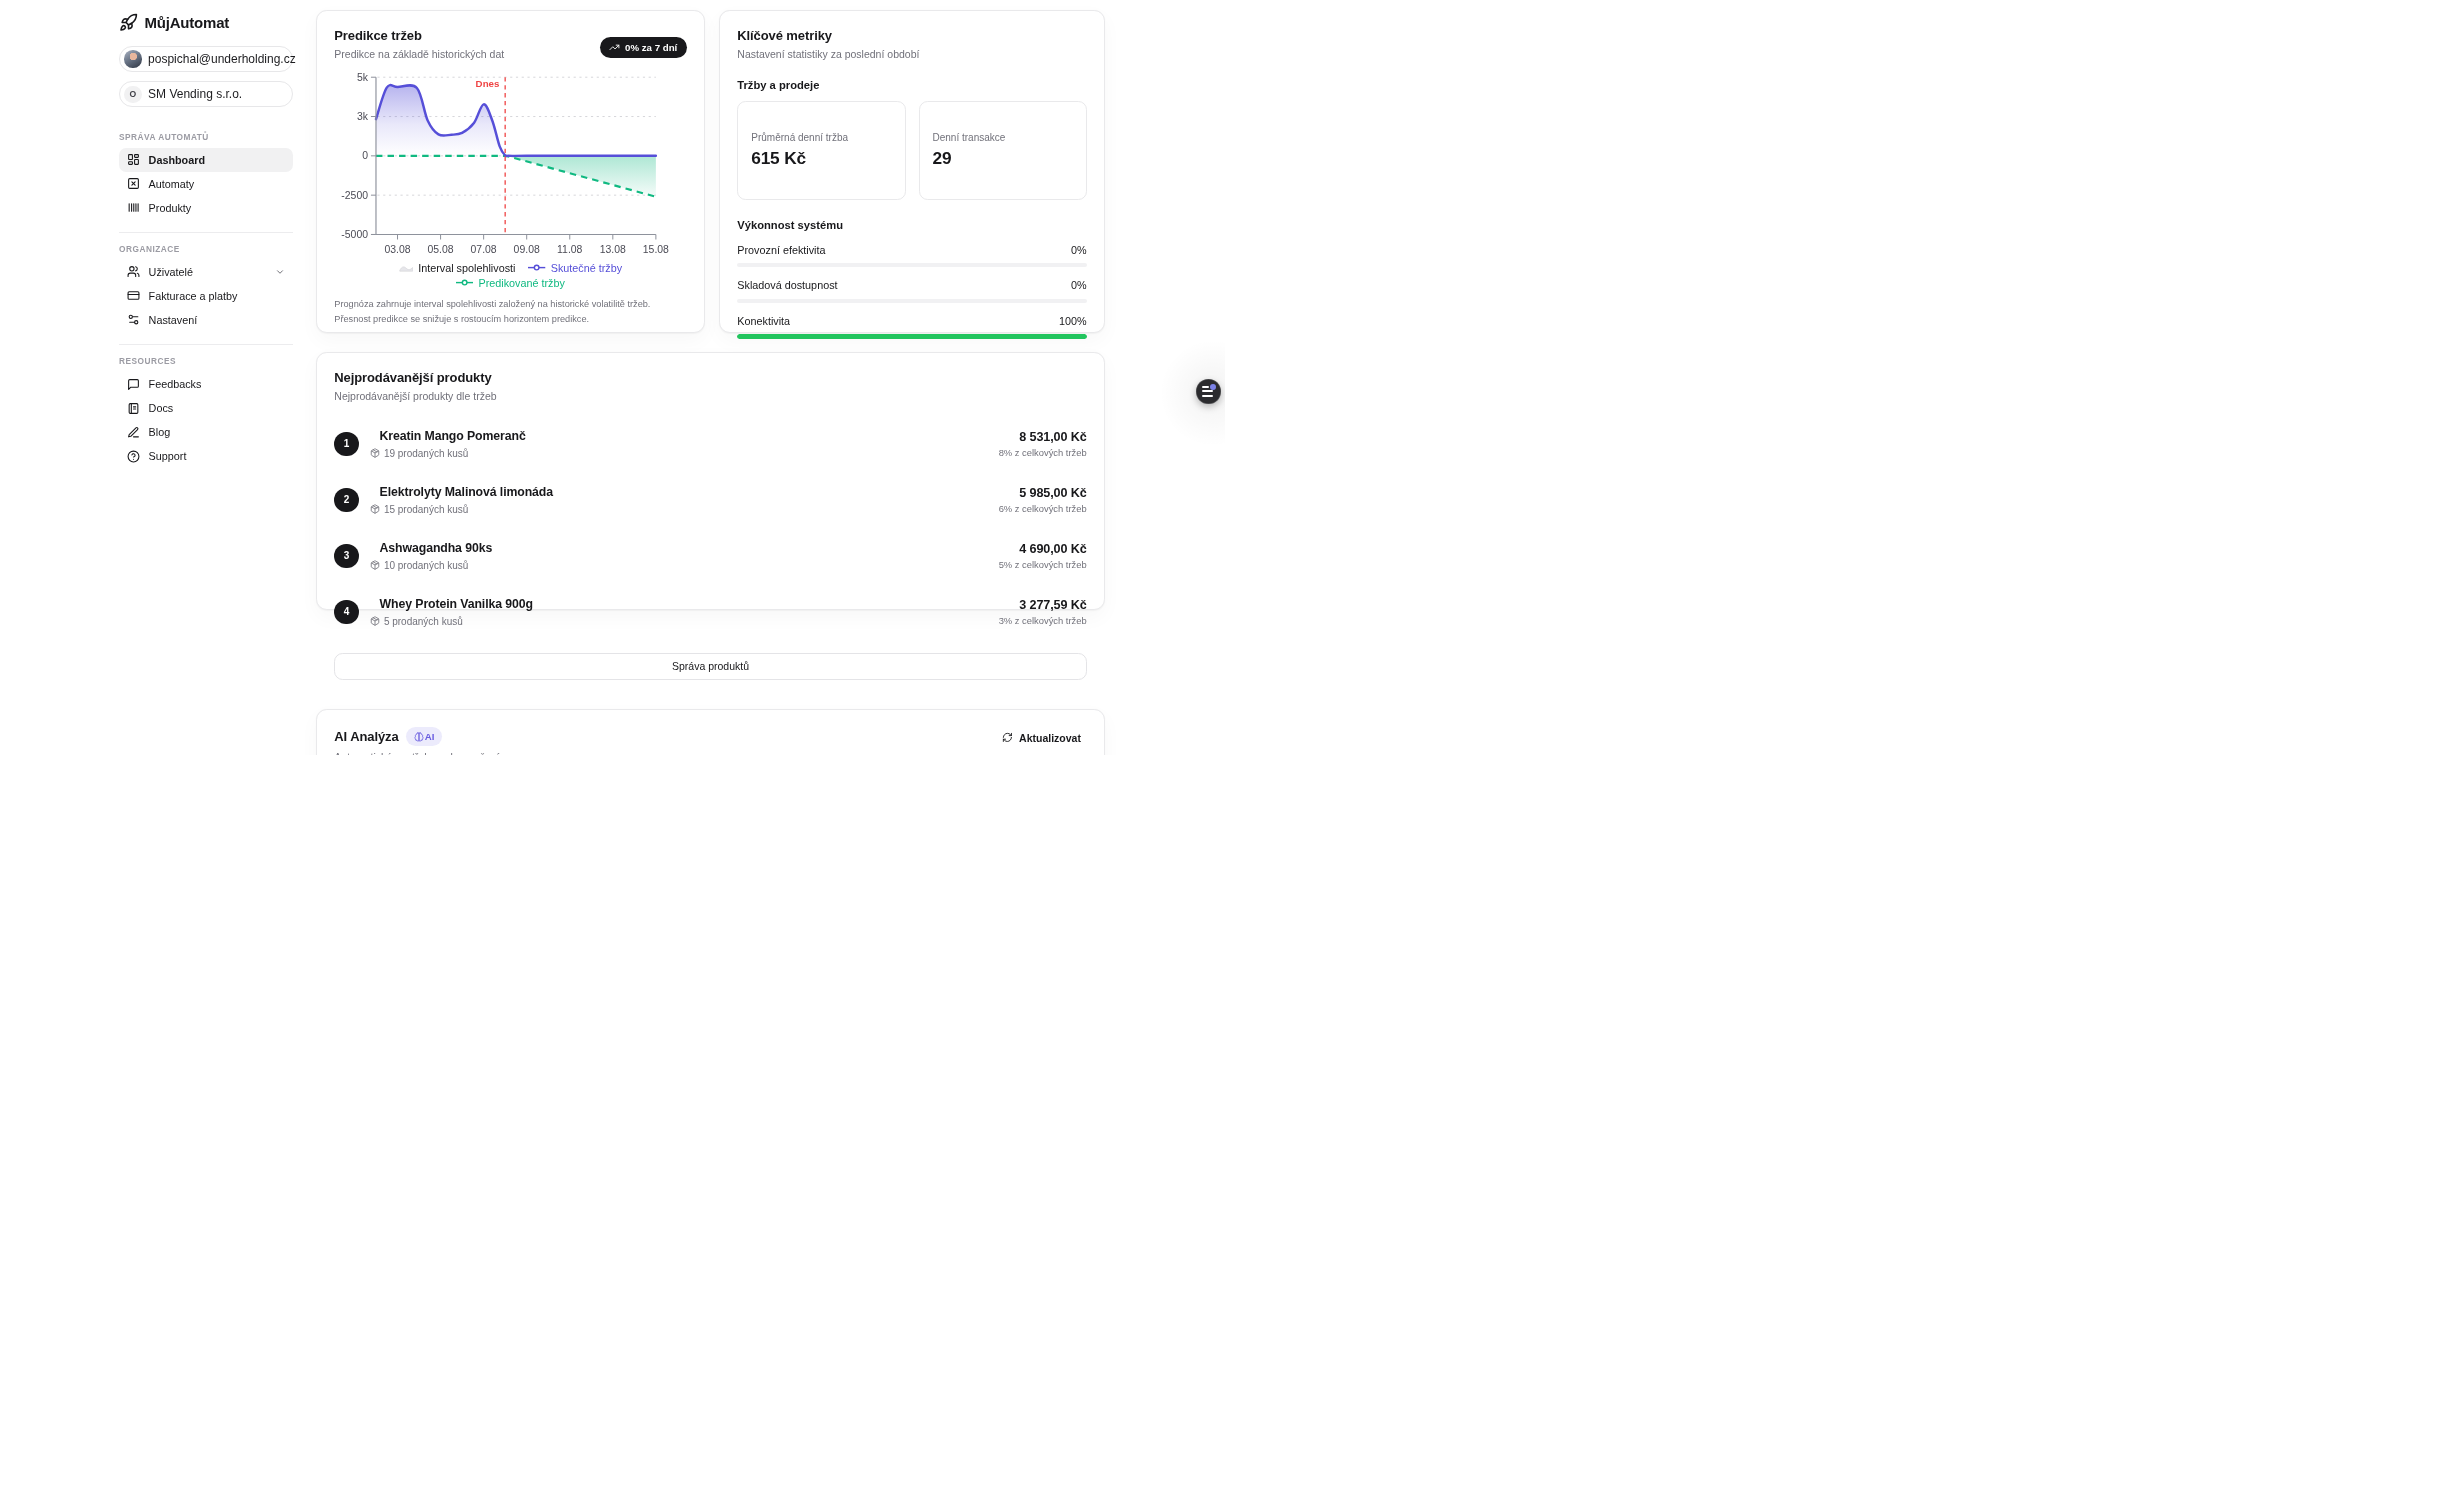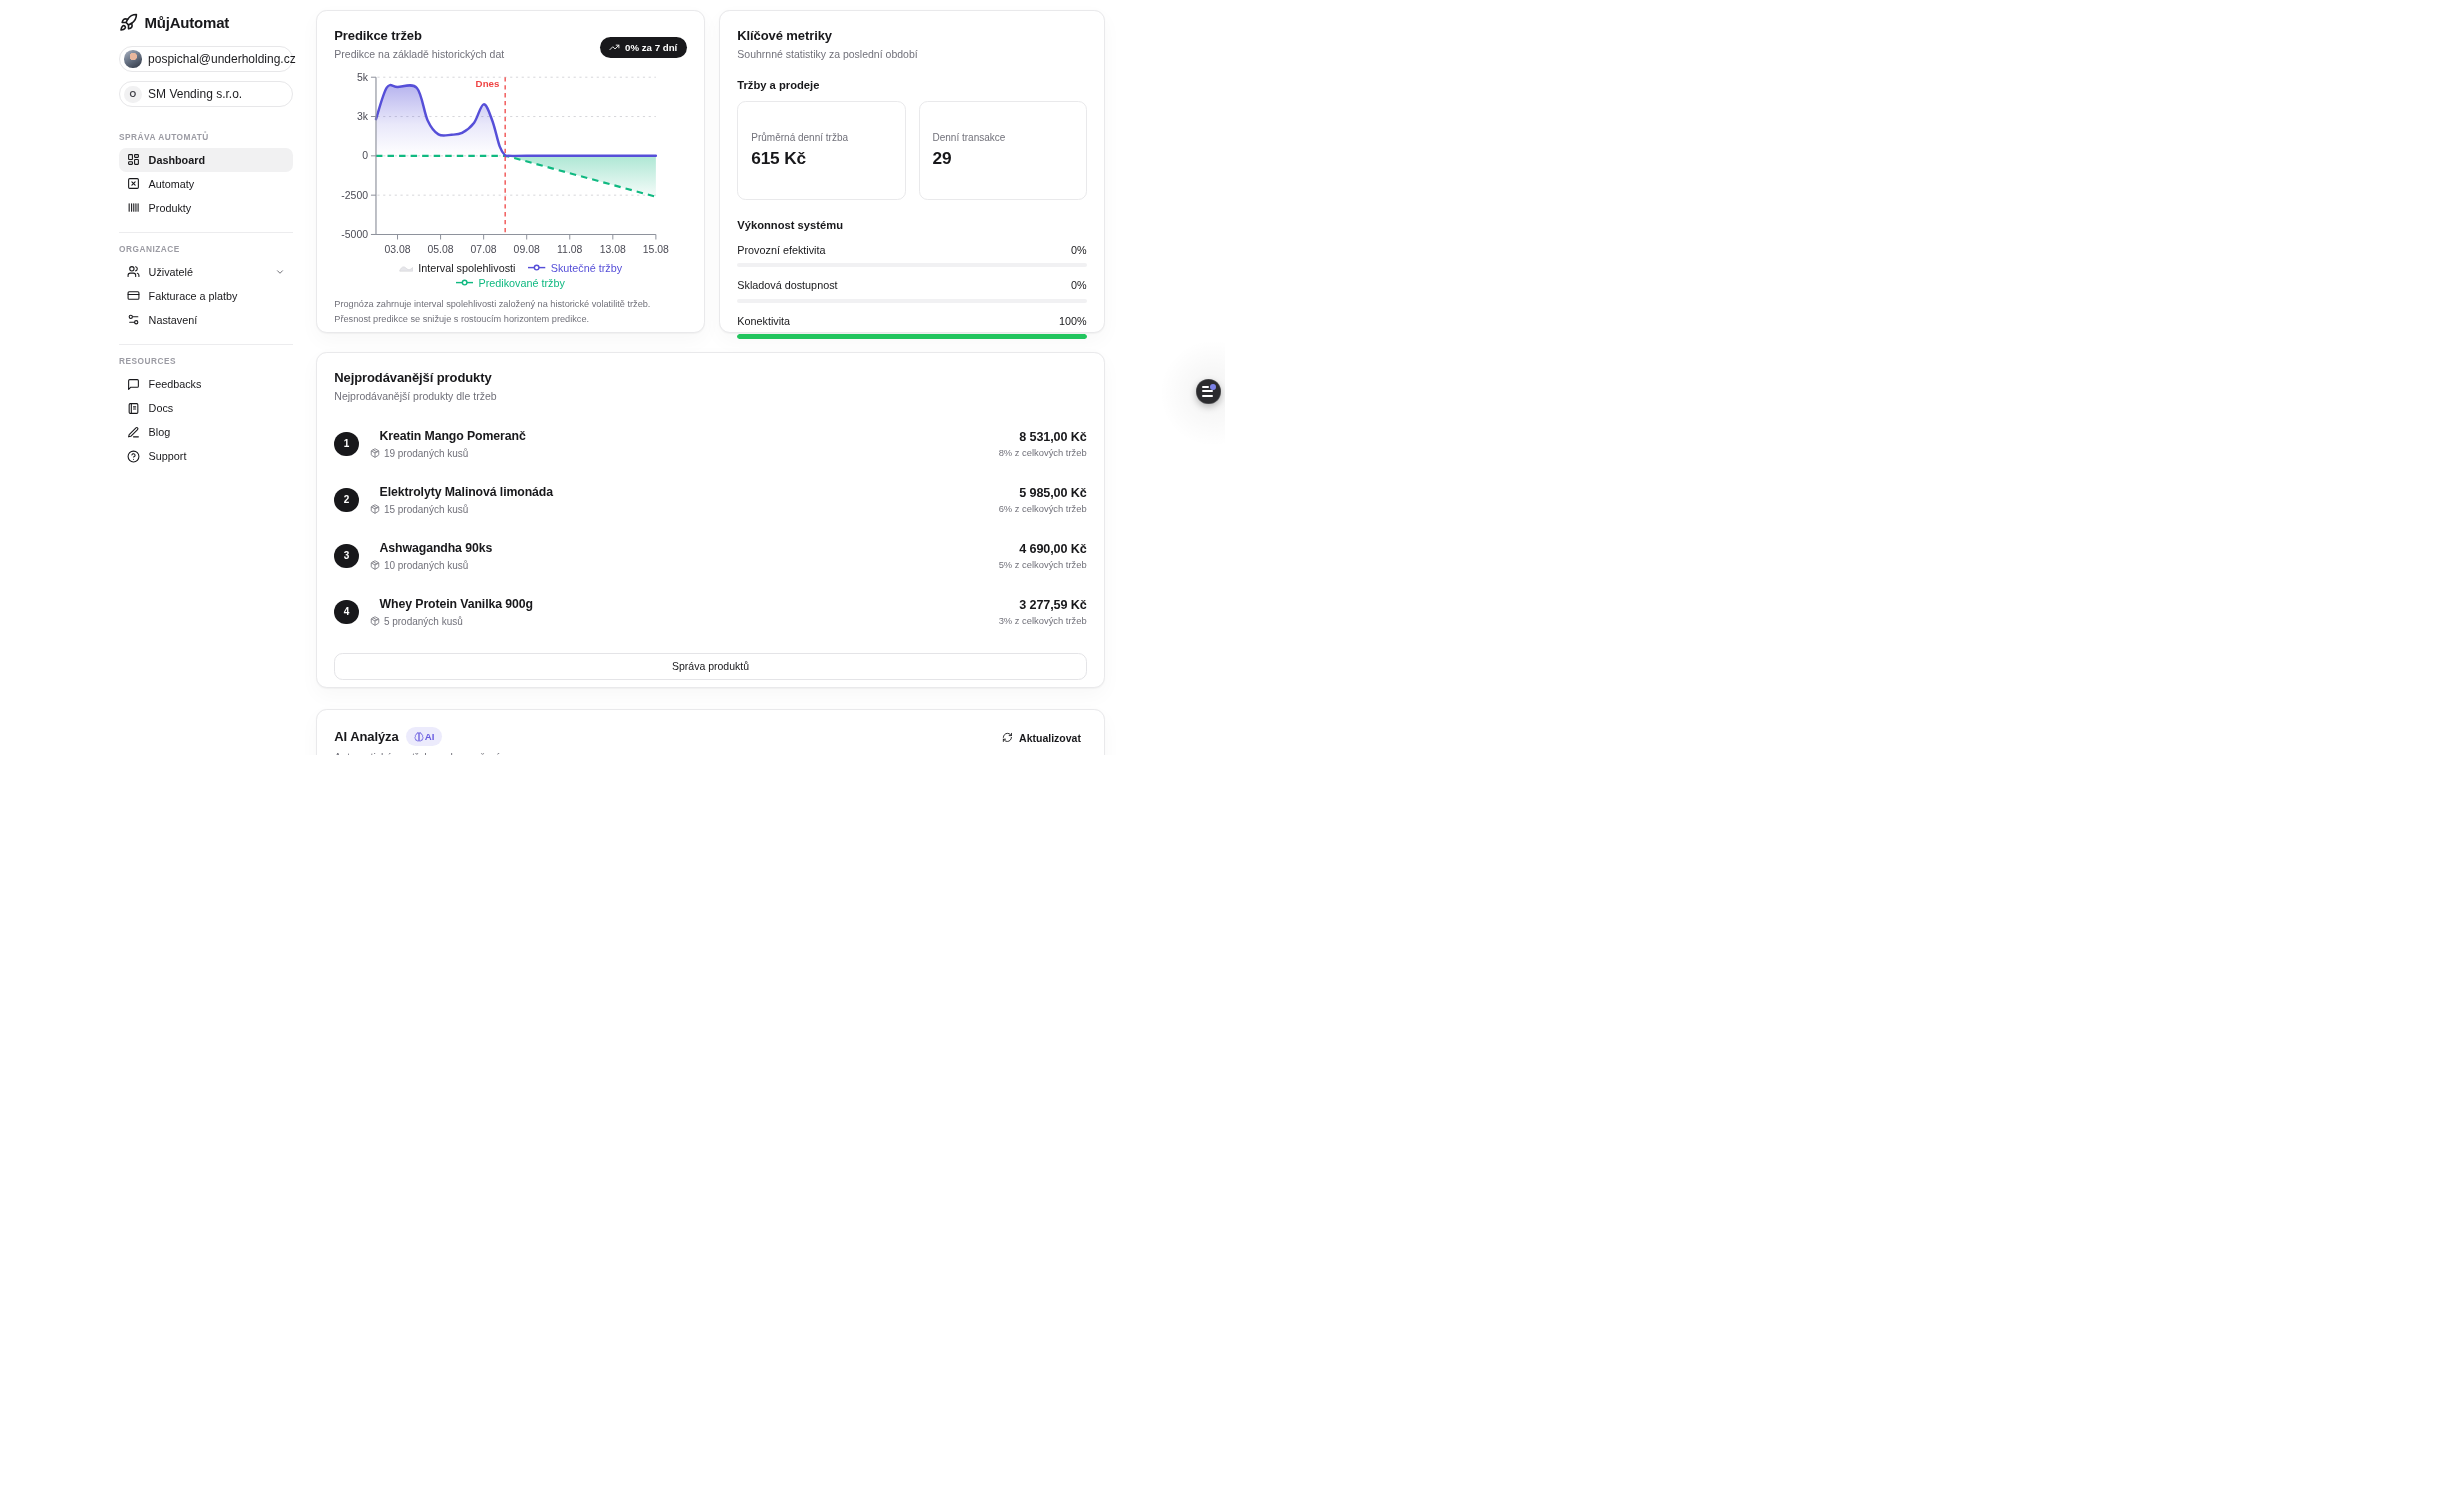--- a/index.html
+++ b/index.html
@@ -60,21 +60,21 @@
   .stat-label { font-size:10px; color:#71717a; }
   .stat-value { font-size:17.3px; font-weight:800; margin-top:5.8px; letter-spacing:-0.2px; }
   .perf-row { margin-top:12.3px; }
   .perf-line { display:flex; justify-content:space-between; align-items:baseline; }
   .perf-label { font-size:10.8px; }
   .perf-value { font-size:10.8px; font-weight:500; }
   .track { margin-top:7.2px; height:4.3px; border-radius:720px; background:#f1f1f3; overflow:hidden; }
   .fill { height:100%; border-radius:720px; width:0; }
 
   
-  #card-products { left:316px; top:352px; width:789px; height:336px; }
+  #card-products { left:316px; top:352px; width:789px; height:258px; }
   .prod-list { margin-top:14.4px; }
   .prod-row { display:flex; align-items:center; height:56px; }
   .rank { width:24.5px; height:24.5px; border-radius:50%; background:#18181b; color:#fff; font-size:10px; font-weight:700; display:flex; align-items:center; justify-content:center; flex:none; }
   .prod-info { margin-left:10.8px; }
   .prod-name { font-size:12.3px; font-weight:600; letter-spacing:-0.1px;margin-left:10px; }
   .prod-sold { display:flex; align-items:center; gap:4.3px; margin-top:4.3px; color:#71717a; font-size:10px; }
   .prod-sold svg { width:10px; height:10px; }
   .prod-right { margin-left:auto; text-align:right; }
   .prod-price { font-size:12.6px; font-weight:700; letter-spacing:-0.1px; }
   .prod-share { font-size:9.4px; color:#71717a; margin-top:3.6px; }
@@ -339,21 +339,21 @@
       </div>
     </div>
     <div class="footnote">
       <div>Prognóza zahrnuje interval spolehlivosti založený na historické volatilitě tržeb.</div>
       <div>Přesnost predikce se snižuje s rostoucím horizontem predikce.</div>
     </div>
   </div>
 
   <div class="card" id="card-metrics">
     <div class="card-title">Klíčové metriky</div>
-    <div class="card-sub">Souhrnné statistiky za poslední období</div>
+    <div class="card-sub">Nastavení statistiky za poslední období</div>
 
     <div class="sec-title">Tržby a prodeje</div>
     <div class="stat-row">
       <div class="stat-box">
         <div class="stat-label">Průměrná denní tržba</div>
         <div class="stat-value">615 Kč</div>
       </div>
       <div class="stat-box">
         <div class="stat-label">Denní transakce</div>
         <div class="stat-value">29</div>

